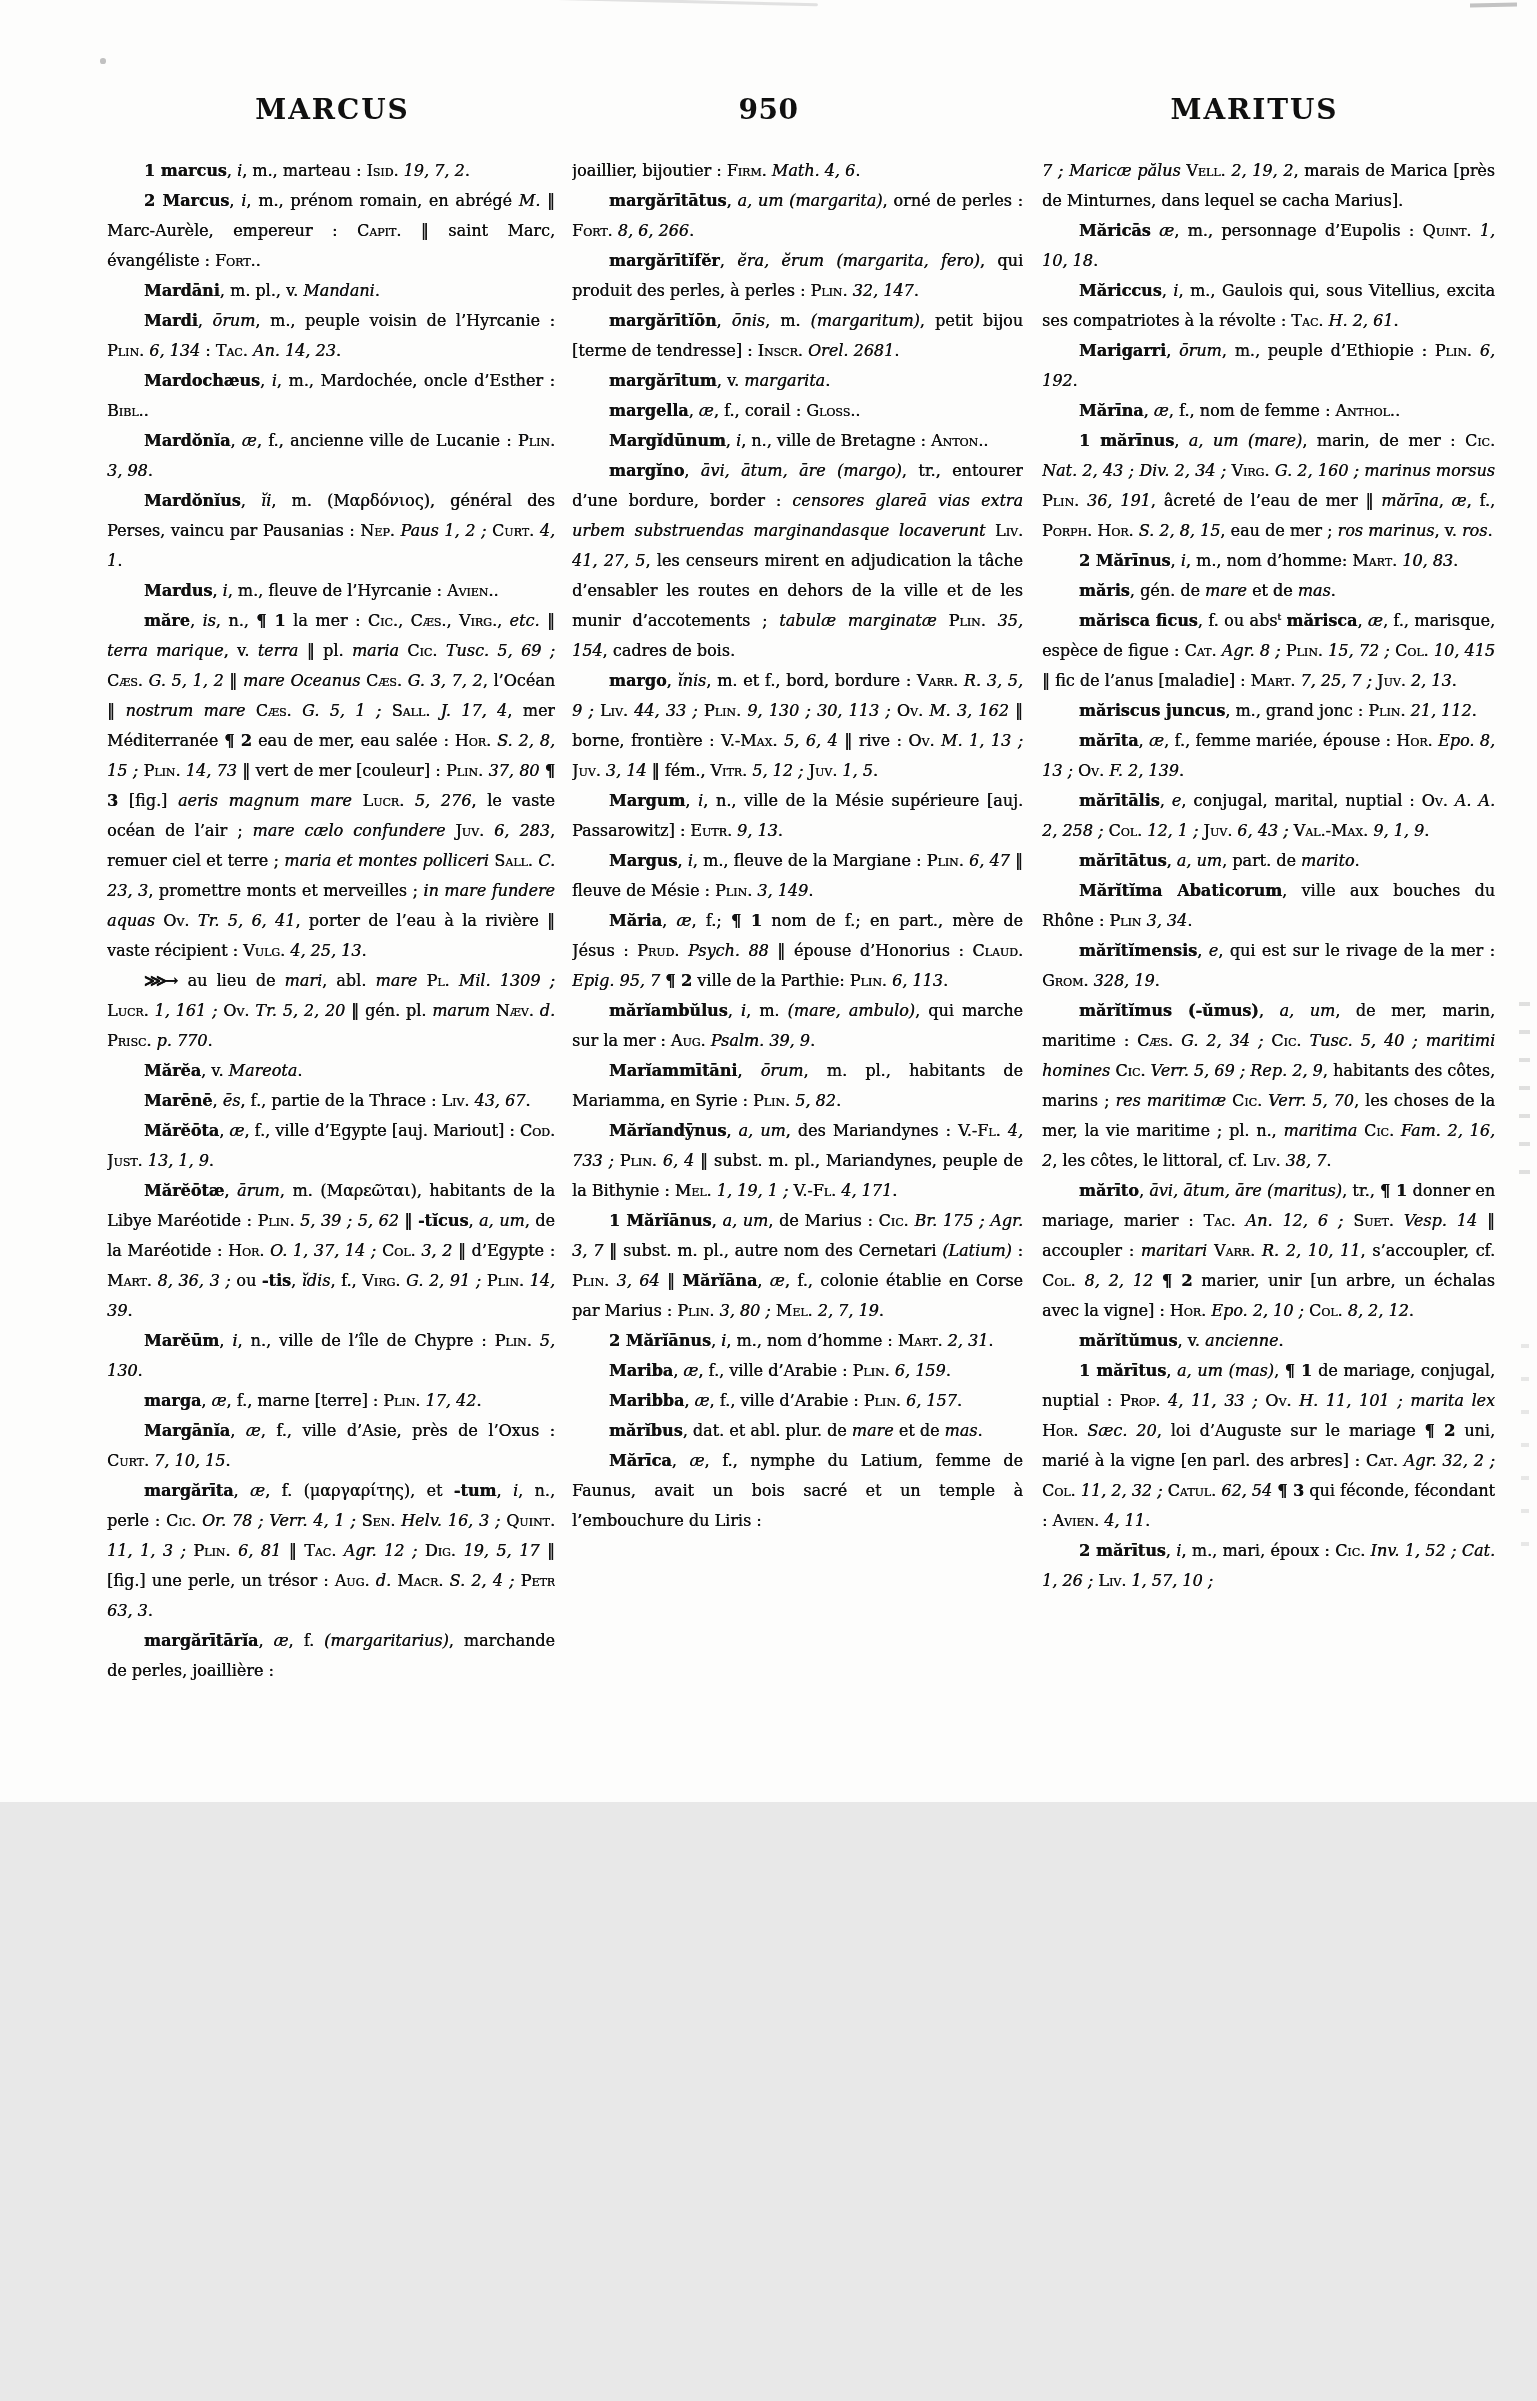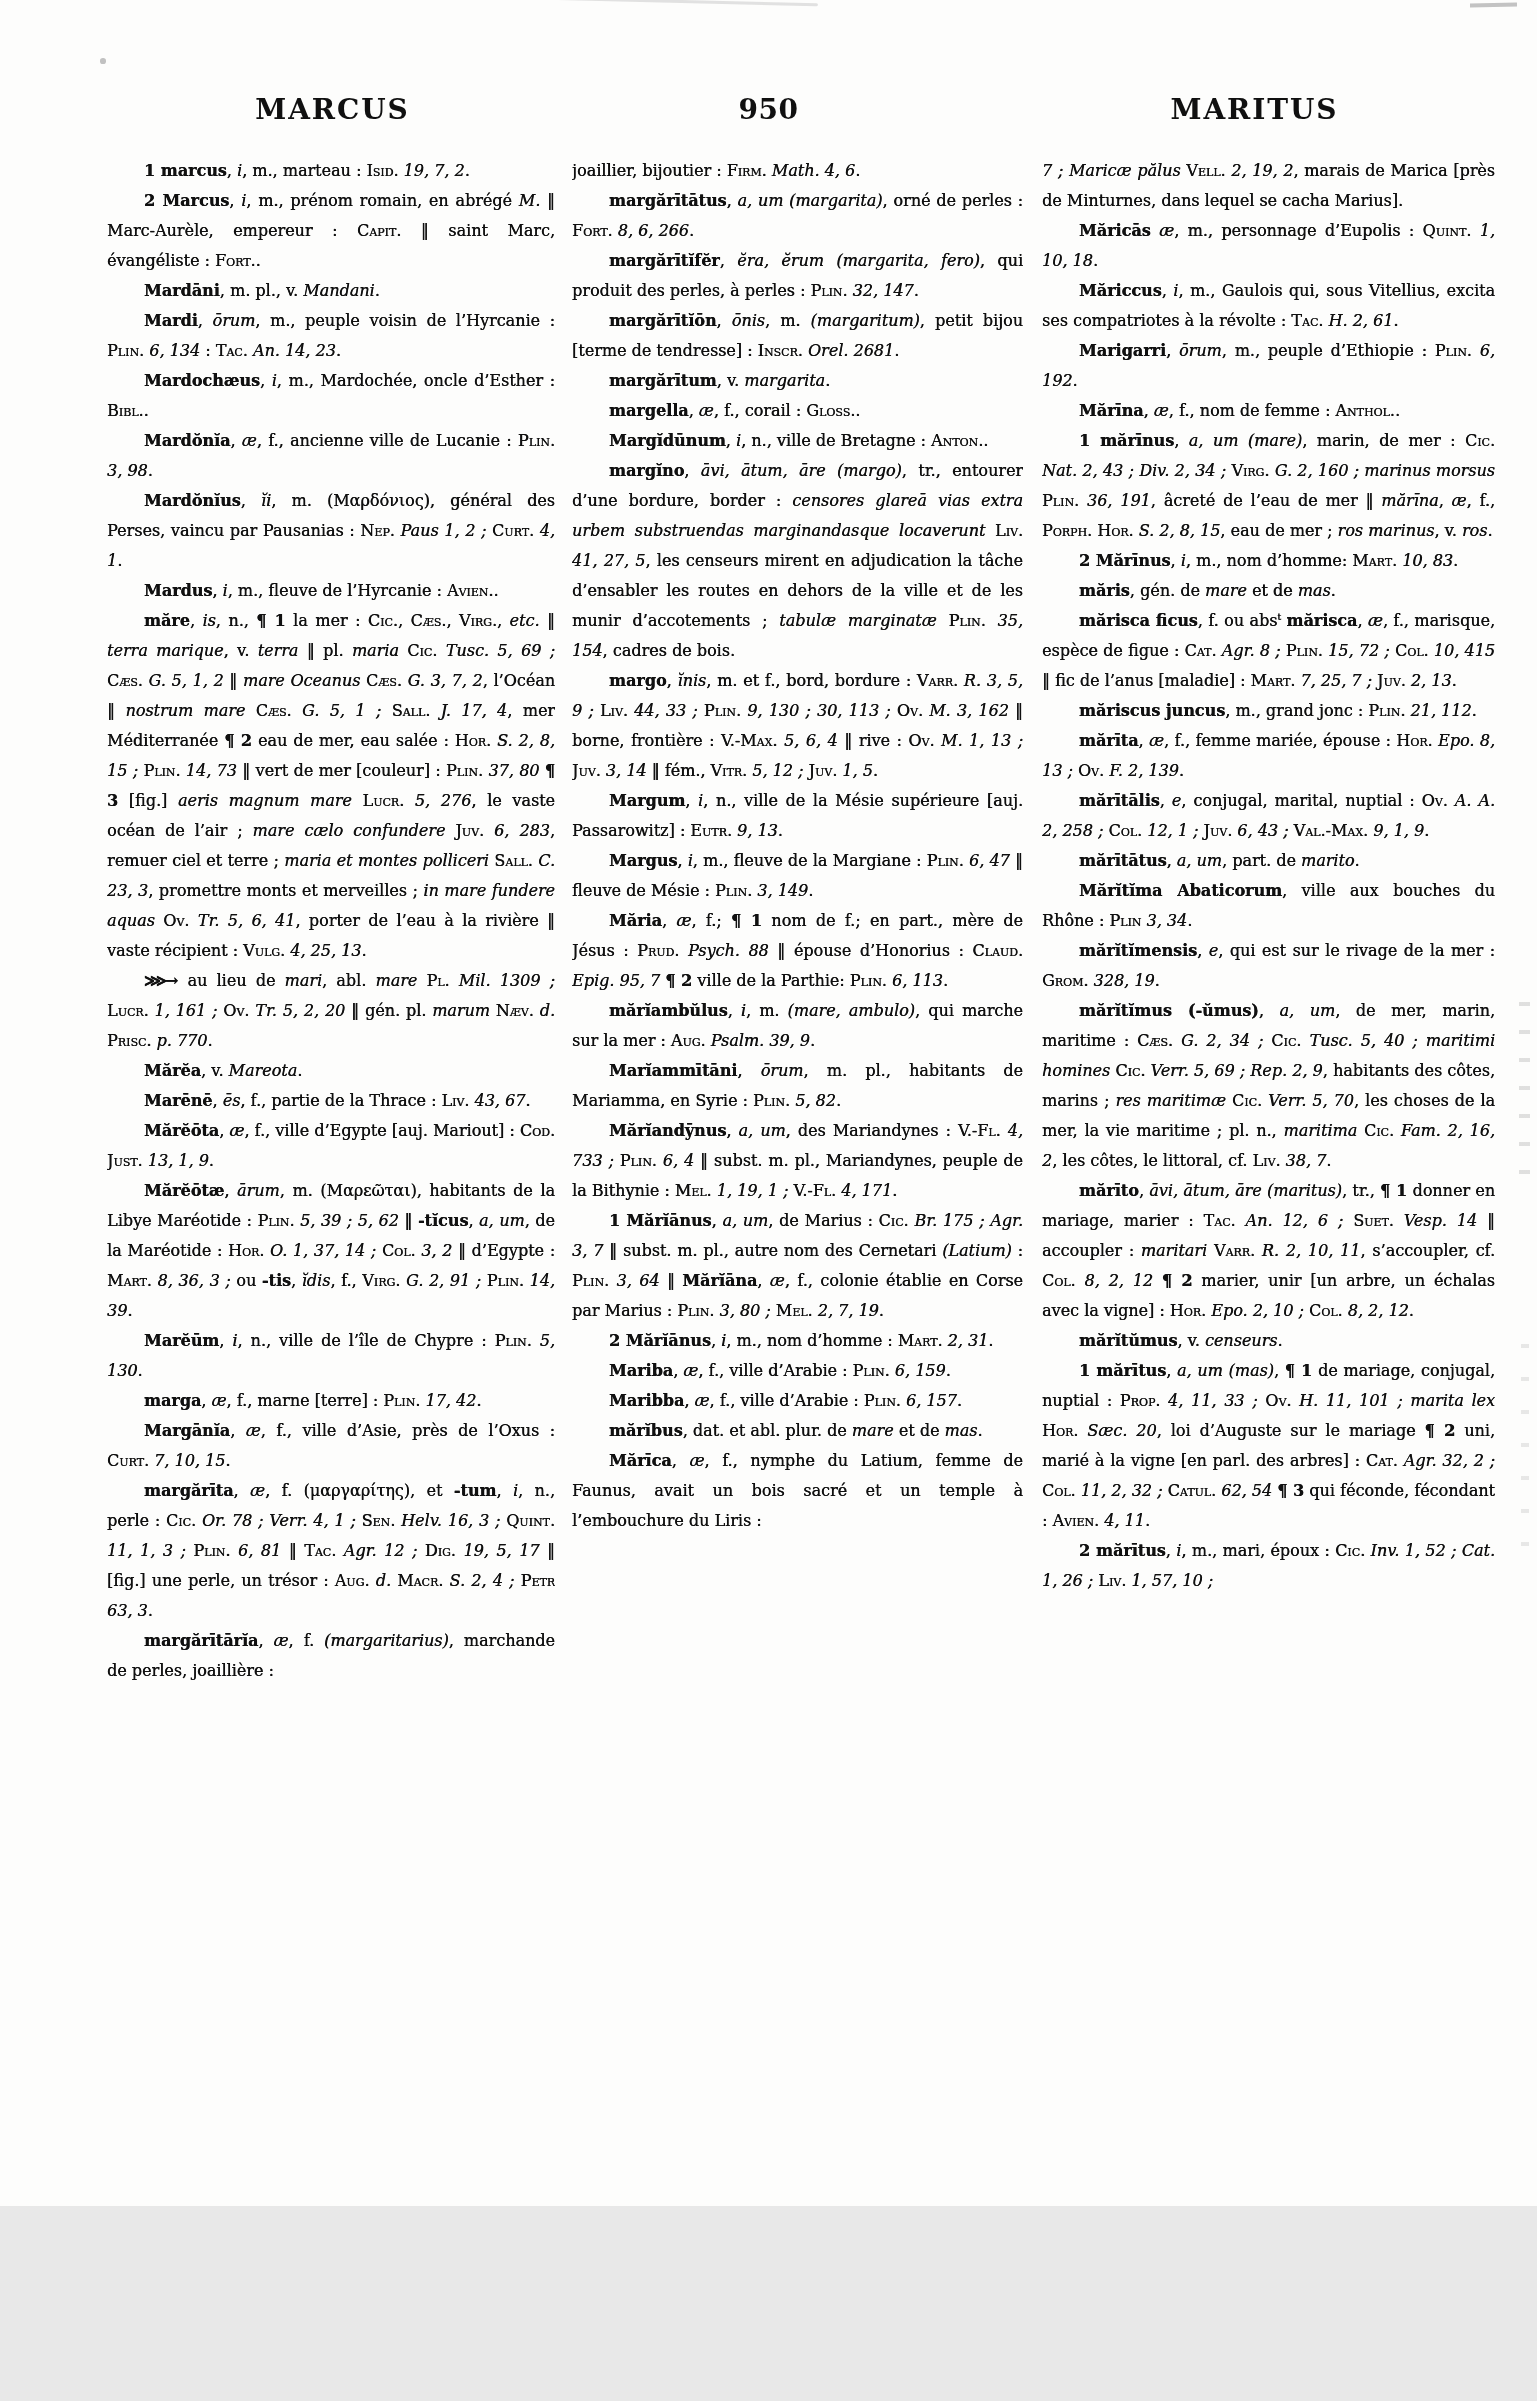--- a/index.html
+++ b/index.html
@@ -1,19 +1,19 @@
 <!DOCTYPE html>
 <html style="font-size:10px"><head>
 <meta charset="utf-8">
 <title>Dictionnaire — page 950</title>
 <style>
   html,body{margin:0;padding:0;background:#e8e8e8;}
   .page{
     position:relative;
-    width:1537px;height:2206px;
+    width:1537px;height:1802px;
     background:#fdfdfc;
     font-family:"DejaVu Serif", serif;
     color:#101010;
     overflow:hidden;
   }
   .running-head{
     position:absolute;top:93px;height:38px;
     font-weight:bold;font-size:28px;letter-spacing:1.9px;
     text-align:center;
   }
@@ -114,21 +114,21 @@
       <p class="entry"><span class="seg-b">măris</span><span>, gén. de </span><span class="seg-i">mare</span><span> et de </span><span class="seg-i">mas</span><span>.</span></p>
       <p class="entry"><span class="seg-b">mărisca ficus</span><span>, f. ou abs</span><span class="seg-sup">t</span><span> </span><span class="seg-b">mărisca</span><span>, </span><span class="seg-i">æ</span><span>, f., marisque, espèce de figue : </span><span class="seg-sc">Cat.</span><span class="seg-i"> Agr. 8 ;</span><span> </span><span class="seg-sc">Plin.</span><span class="seg-i"> 15, 72 ;</span><span> </span><span class="seg-sc">Col.</span><span class="seg-i"> 10, 415</span><span> ‖ fic de l’anus [maladie] : </span><span class="seg-sc">Mart.</span><span class="seg-i"> 7, 25, 7 ;</span><span> </span><span class="seg-sc">Juv.</span><span class="seg-i"> 2, 13</span><span>.</span></p>
       <p class="entry"><span class="seg-b">măriscus juncus</span><span>, m., grand jonc : </span><span class="seg-sc">Plin.</span><span class="seg-i"> 21, 112</span><span>.</span></p>
       <p class="entry"><span class="seg-b">mărīta</span><span>, </span><span class="seg-i">æ</span><span>, f., femme mariée, épouse : </span><span class="seg-sc">Hor.</span><span class="seg-i"> Epo. 8, 13 ;</span><span> </span><span class="seg-sc">Ov.</span><span class="seg-i"> F. 2, 139</span><span>.</span></p>
       <p class="entry"><span class="seg-b">mărītālis</span><span>, </span><span class="seg-i">e</span><span>, conjugal, marital, nuptial : </span><span class="seg-sc">Ov.</span><span class="seg-i"> A. A. 2, 258 ;</span><span> </span><span class="seg-sc">Col.</span><span class="seg-i"> 12, 1 ;</span><span> </span><span class="seg-sc">Juv.</span><span class="seg-i"> 6, 43 ;</span><span> </span><span class="seg-sc">Val.-Max.</span><span class="seg-i"> 9, 1, 9</span><span>.</span></p>
       <p class="entry"><span class="seg-b">mărītātus</span><span>, </span><span class="seg-i">a, um</span><span>, part. de </span><span class="seg-i">marito</span><span>.</span></p>
       <p class="entry"><span class="seg-b">Mărĭtĭma Abaticorum</span><span>, ville aux bouches du Rhône : </span><span class="seg-sc">Plin</span><span class="seg-i"> 3, 34</span><span>.</span></p>
       <p class="entry"><span class="seg-b">mărĭtĭmensis</span><span>, </span><span class="seg-i">e</span><span>, qui est sur le rivage de la mer : </span><span class="seg-sc">Grom.</span><span class="seg-i"> 328, 19</span><span>.</span></p>
       <p class="entry"><span class="seg-b">mărĭtĭmus (-ŭmus)</span><span>, </span><span class="seg-i">a, um</span><span>, de mer, marin, maritime : </span><span class="seg-sc">Cæs.</span><span class="seg-i"> G. 2, 34 ;</span><span> </span><span class="seg-sc">Cic.</span><span class="seg-i"> Tusc. 5, 40 ;</span><span> </span><span class="seg-i">maritimi homines</span><span> </span><span class="seg-sc">Cic.</span><span class="seg-i"> Verr. 5, 69 ;</span><span> </span><span class="seg-i">Rep. 2, 9</span><span>, habitants des côtes, marins ; </span><span class="seg-i">res maritimæ</span><span> </span><span class="seg-sc">Cic.</span><span class="seg-i"> Verr. 5, 70</span><span>, les choses de la mer, la vie maritime ; pl. n., </span><span class="seg-i">maritima</span><span> </span><span class="seg-sc">Cic.</span><span class="seg-i"> Fam. 2, 16, 2</span><span>, les côtes, le littoral, cf. </span><span class="seg-sc">Liv.</span><span class="seg-i"> 38, 7</span><span>.</span></p>
       <p class="entry"><span class="seg-b">mărīto</span><span>, </span><span class="seg-i">āvi, ātum, āre (maritus)</span><span>, tr., </span><span class="seg-b">¶ 1</span><span> donner en mariage, marier : </span><span class="seg-sc">Tac.</span><span class="seg-i"> An. 12, 6 ;</span><span> </span><span class="seg-sc">Suet.</span><span class="seg-i"> Vesp. 14</span><span> ‖ accoupler : </span><span class="seg-i">maritari</span><span> </span><span class="seg-sc">Varr.</span><span class="seg-i"> R. 2, 10, 11</span><span>, s’accoupler, cf. </span><span class="seg-sc">Col.</span><span class="seg-i"> 8, 2, 12</span><span> </span><span class="seg-b">¶ 2</span><span> marier, unir [un arbre, un échalas avec la vigne] : </span><span class="seg-sc">Hor.</span><span class="seg-i"> Epo. 2, 10 ;</span><span> </span><span class="seg-sc">Col.</span><span class="seg-i"> 8, 2, 12</span><span>.</span></p>
-      <p class="entry"><span class="seg-b">mărĭtŭmus</span><span>, v. </span><span class="seg-i">censeurs</span><span>.</span></p>
+      <p class="entry"><span class="seg-b">mărĭtŭmus</span><span>, v. </span><span class="seg-i">ancienne</span><span>.</span></p>
       <p class="entry"><span class="seg-b">1 mărītus</span><span>, </span><span class="seg-i">a, um (mas)</span><span>, </span><span class="seg-b">¶ 1</span><span> de mariage, conjugal, nuptial : </span><span class="seg-sc">Prop.</span><span class="seg-i"> 4, 11, 33 ;</span><span> </span><span class="seg-sc">Ov.</span><span class="seg-i"> H. 11, 101 ;</span><span> </span><span class="seg-i">marita lex</span><span> </span><span class="seg-sc">Hor.</span><span class="seg-i"> Sæc. 20</span><span>, loi d’Auguste sur le mariage </span><span class="seg-b">¶ 2</span><span> uni, marié à la vigne [en parl. des arbres] : </span><span class="seg-sc">Cat.</span><span class="seg-i"> Agr. 32, 2 ;</span><span> </span><span class="seg-sc">Col.</span><span class="seg-i"> 11, 2, 32 ;</span><span> </span><span class="seg-sc">Catul.</span><span class="seg-i"> 62, 54</span><span> </span><span class="seg-b">¶ 3</span><span> qui féconde, fécondant : </span><span class="seg-sc">Avien.</span><span class="seg-i"> 4, 11</span><span>.</span></p>
       <p class="entry"><span class="seg-b">2 mărītus</span><span>, </span><span class="seg-i">i</span><span>, m., mari, époux : </span><span class="seg-sc">Cic.</span><span class="seg-i"> Inv. 1, 52 ;</span><span> </span><span class="seg-i">Cat. 1, 26 ;</span><span> </span><span class="seg-sc">Liv.</span><span class="seg-i"> 1, 57, 10 ;</span></p>
     </div>
 
   <div class="footer-note">和 image scannée par ogurisu@center.wakayama-u.ac.jp 和</div>
 
   <div class="artifact a-dash"></div>
   <div class="artifact a-streak"></div>
   <div class="artifact a-dot"></div>
   <div class="artifact a-bleed1"></div>

